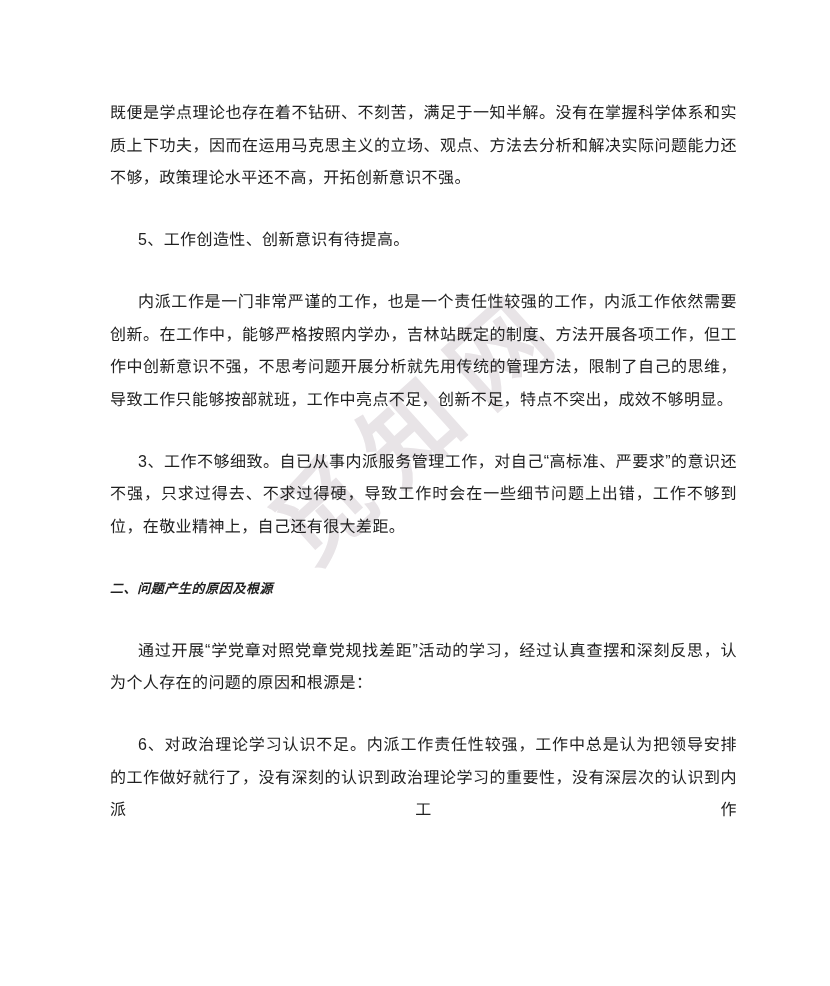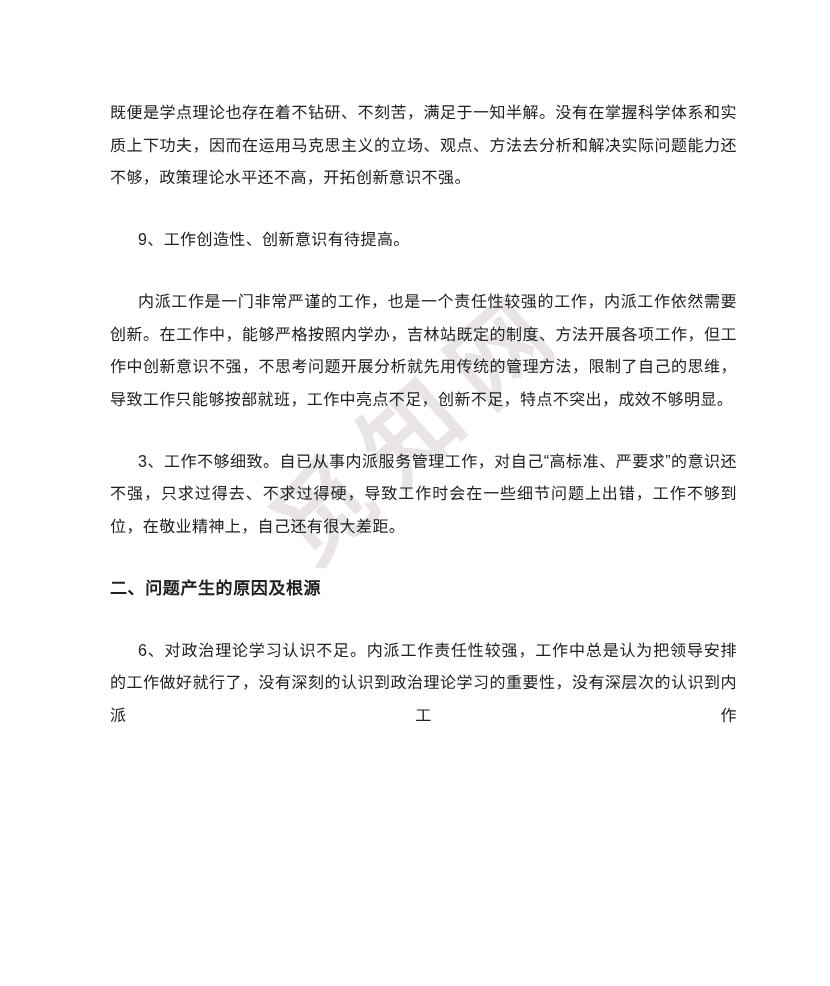--- a/index.html
+++ b/index.html
@@ -47,44 +47,46 @@
     margin-top: 16px;
   }
   .para {
     margin: 0 0 29.5px 0;
     letter-spacing: 0.4px;
   }
   .indent { text-indent: 28px; }
   .fill-last { text-align-last: justify; }
   .heading {
     margin: 0 0 29.5px 0;
-    font-size: 17px;
+    font-size: 13px;
     font-weight: 700;
     line-height: 32.5px;
     letter-spacing: 0.6px;
     color: var(--text-color);
+    font-style: italic;
   }
 </style>
 </head>
 <body>
 
 <div class="page">
 
   <div class="watermark">觅知网</div>
 
   <div class="content">
 
     <p class="para">既便是学点理论也存在着不钻研、不刻苦，满足于一知半解。没有在掌握科学体系和实质上下功夫，因而在运用马克思主义的立场、观点、方法去分析和解决实际问题能力还不够，政策理论水平还不高，开拓创新意识不强。</p>
 
-    <p class="para indent">9、工作创造性、创新意识有待提高。</p>
+    <p class="para indent">5、工作创造性、创新意识有待提高。</p>
 
     <p class="para indent">内派工作是一门非常严谨的工作，也是一个责任性较强的工作，内派工作依然需要创新。在工作中，能够严格按照内学办，吉林站既定的制度、方法开展各项工作，但工作中创新意识不强，不思考问题开展分析就先用传统的管理方法，限制了自己的思维，导致工作只能够按部就班，工作中亮点不足，创新不足，特点不突出，成效不够明显。</p>
 
     <p class="para indent">3、工作不够细致。自已从事内派服务管理工作，对自己“高标准、严要求”的意识还不强，只求过得去、不求过得硬，导致工作时会在一些细节问题上出错，工作不够到位，在敬业精神上，自己还有很大差距。</p>
 
 
     <h2 class="heading">二、问题产生的原因及根源</h2>
 
+    <p class="para indent">通过开展“学党章对照党章党规找差距”活动的学习，经过认真查摆和深刻反思，认为个人存在的问题的原因和根源是：</p>
 
     <p class="para indent fill-last">6、对政治理论学习认识不足。内派工作责任性较强，工作中总是认为把领导安排的工作做好就行了，没有深刻的认识到政治理论学习的重要性，没有深层次的认识到内派工作</p>
 
   </div>
 </div>
 
 </body></html>

